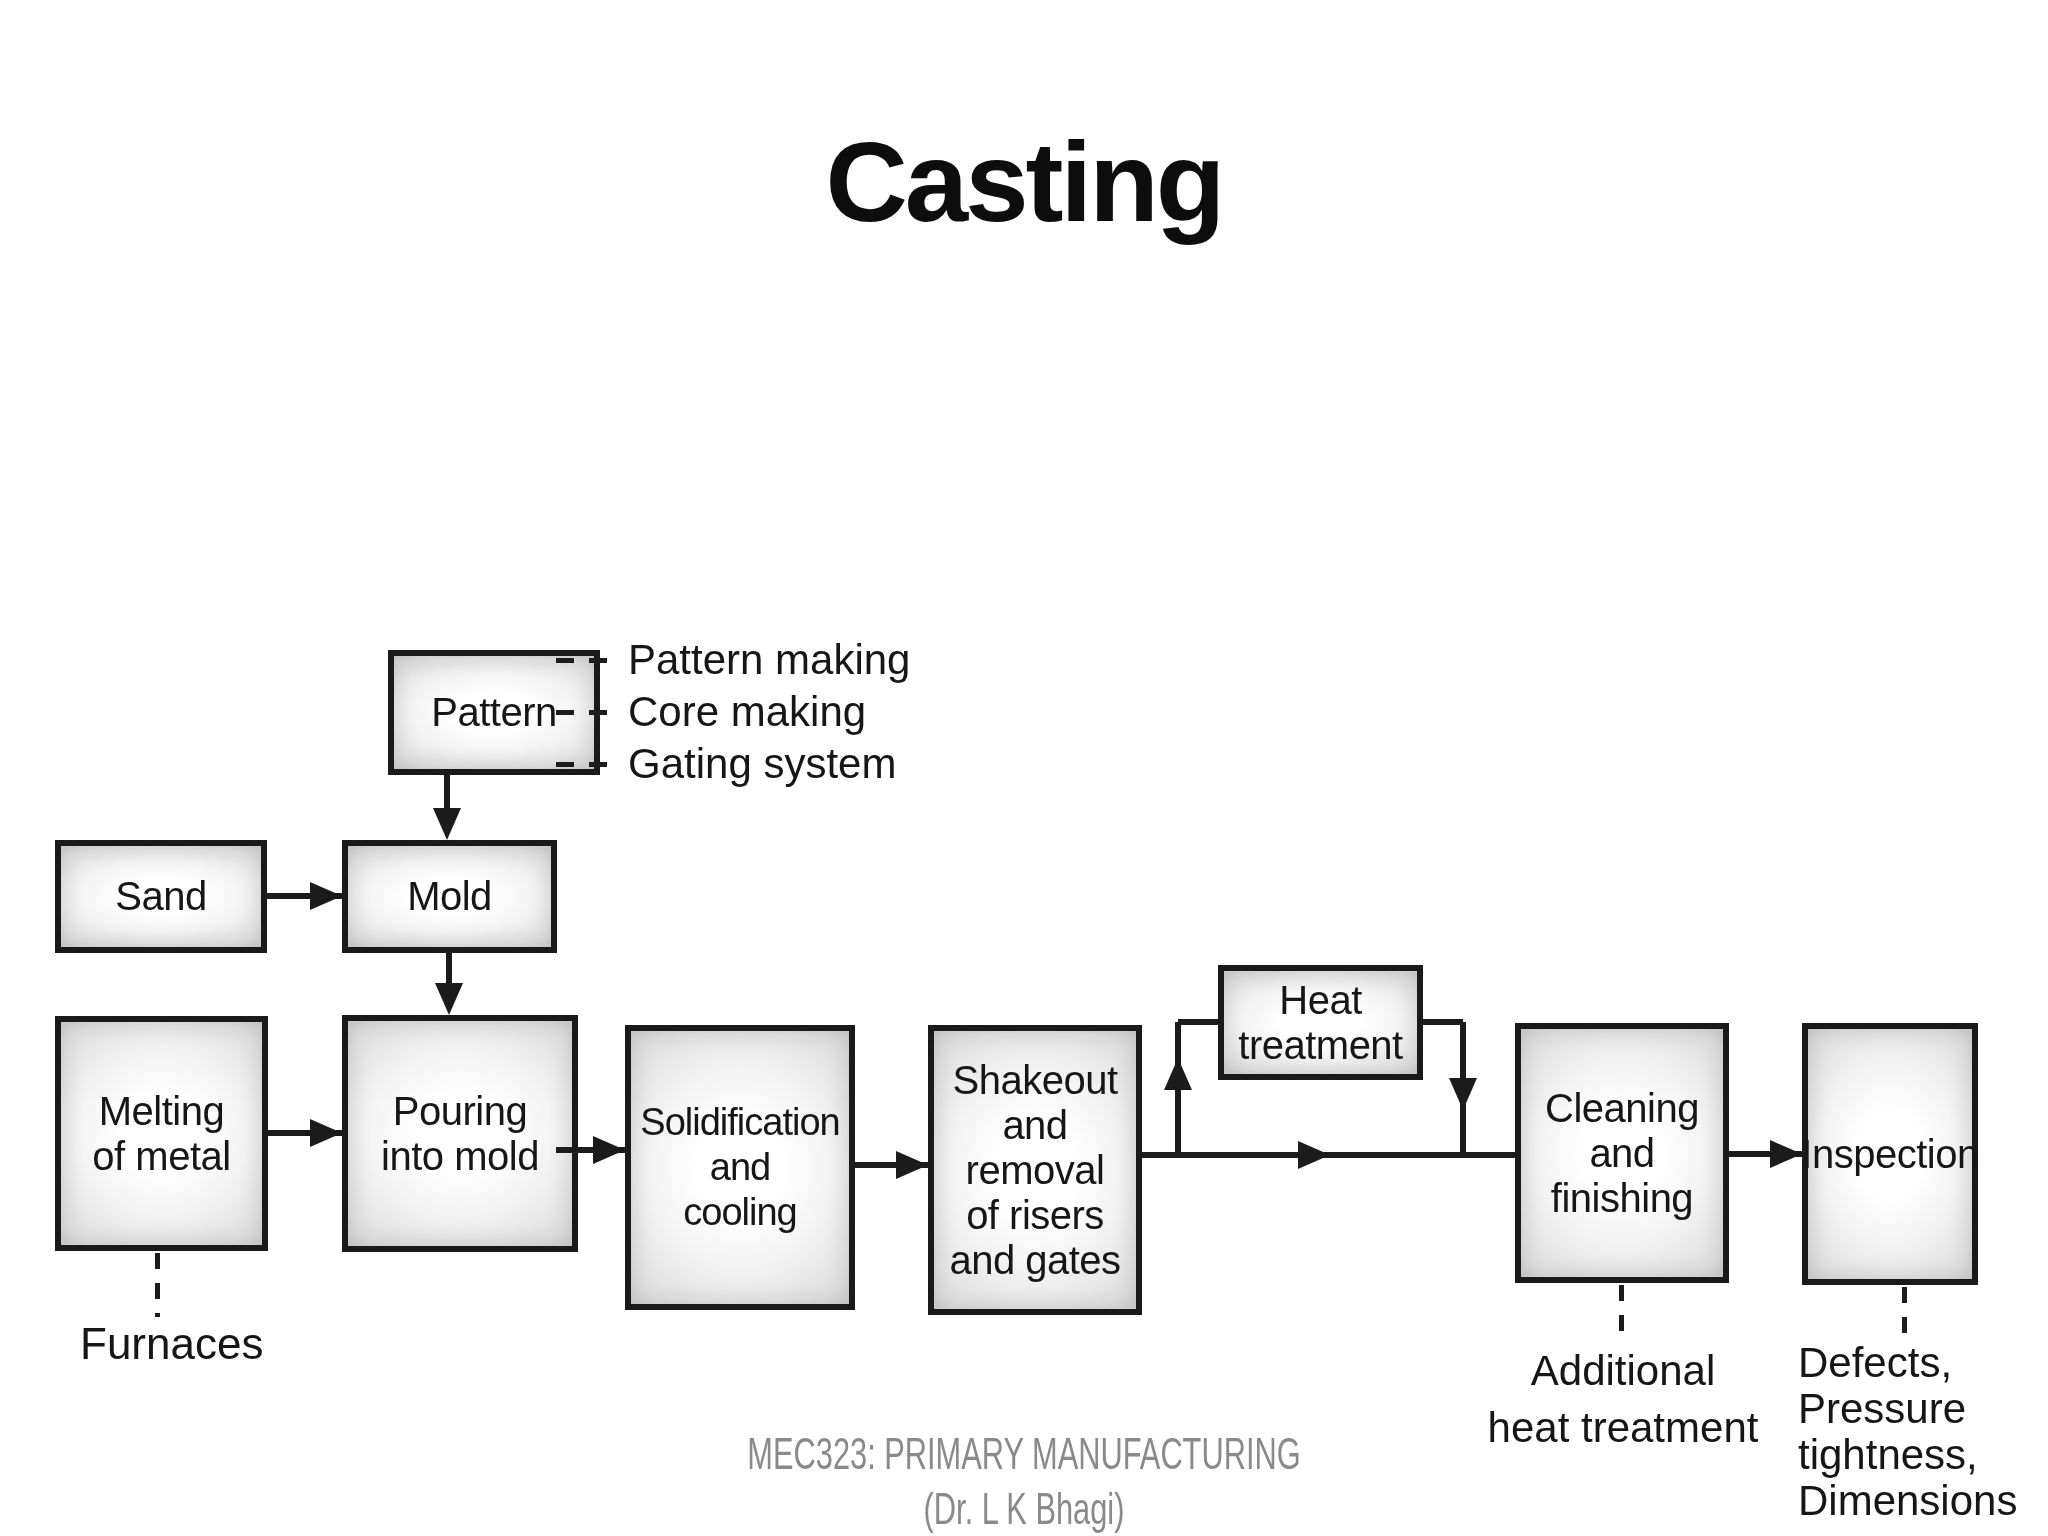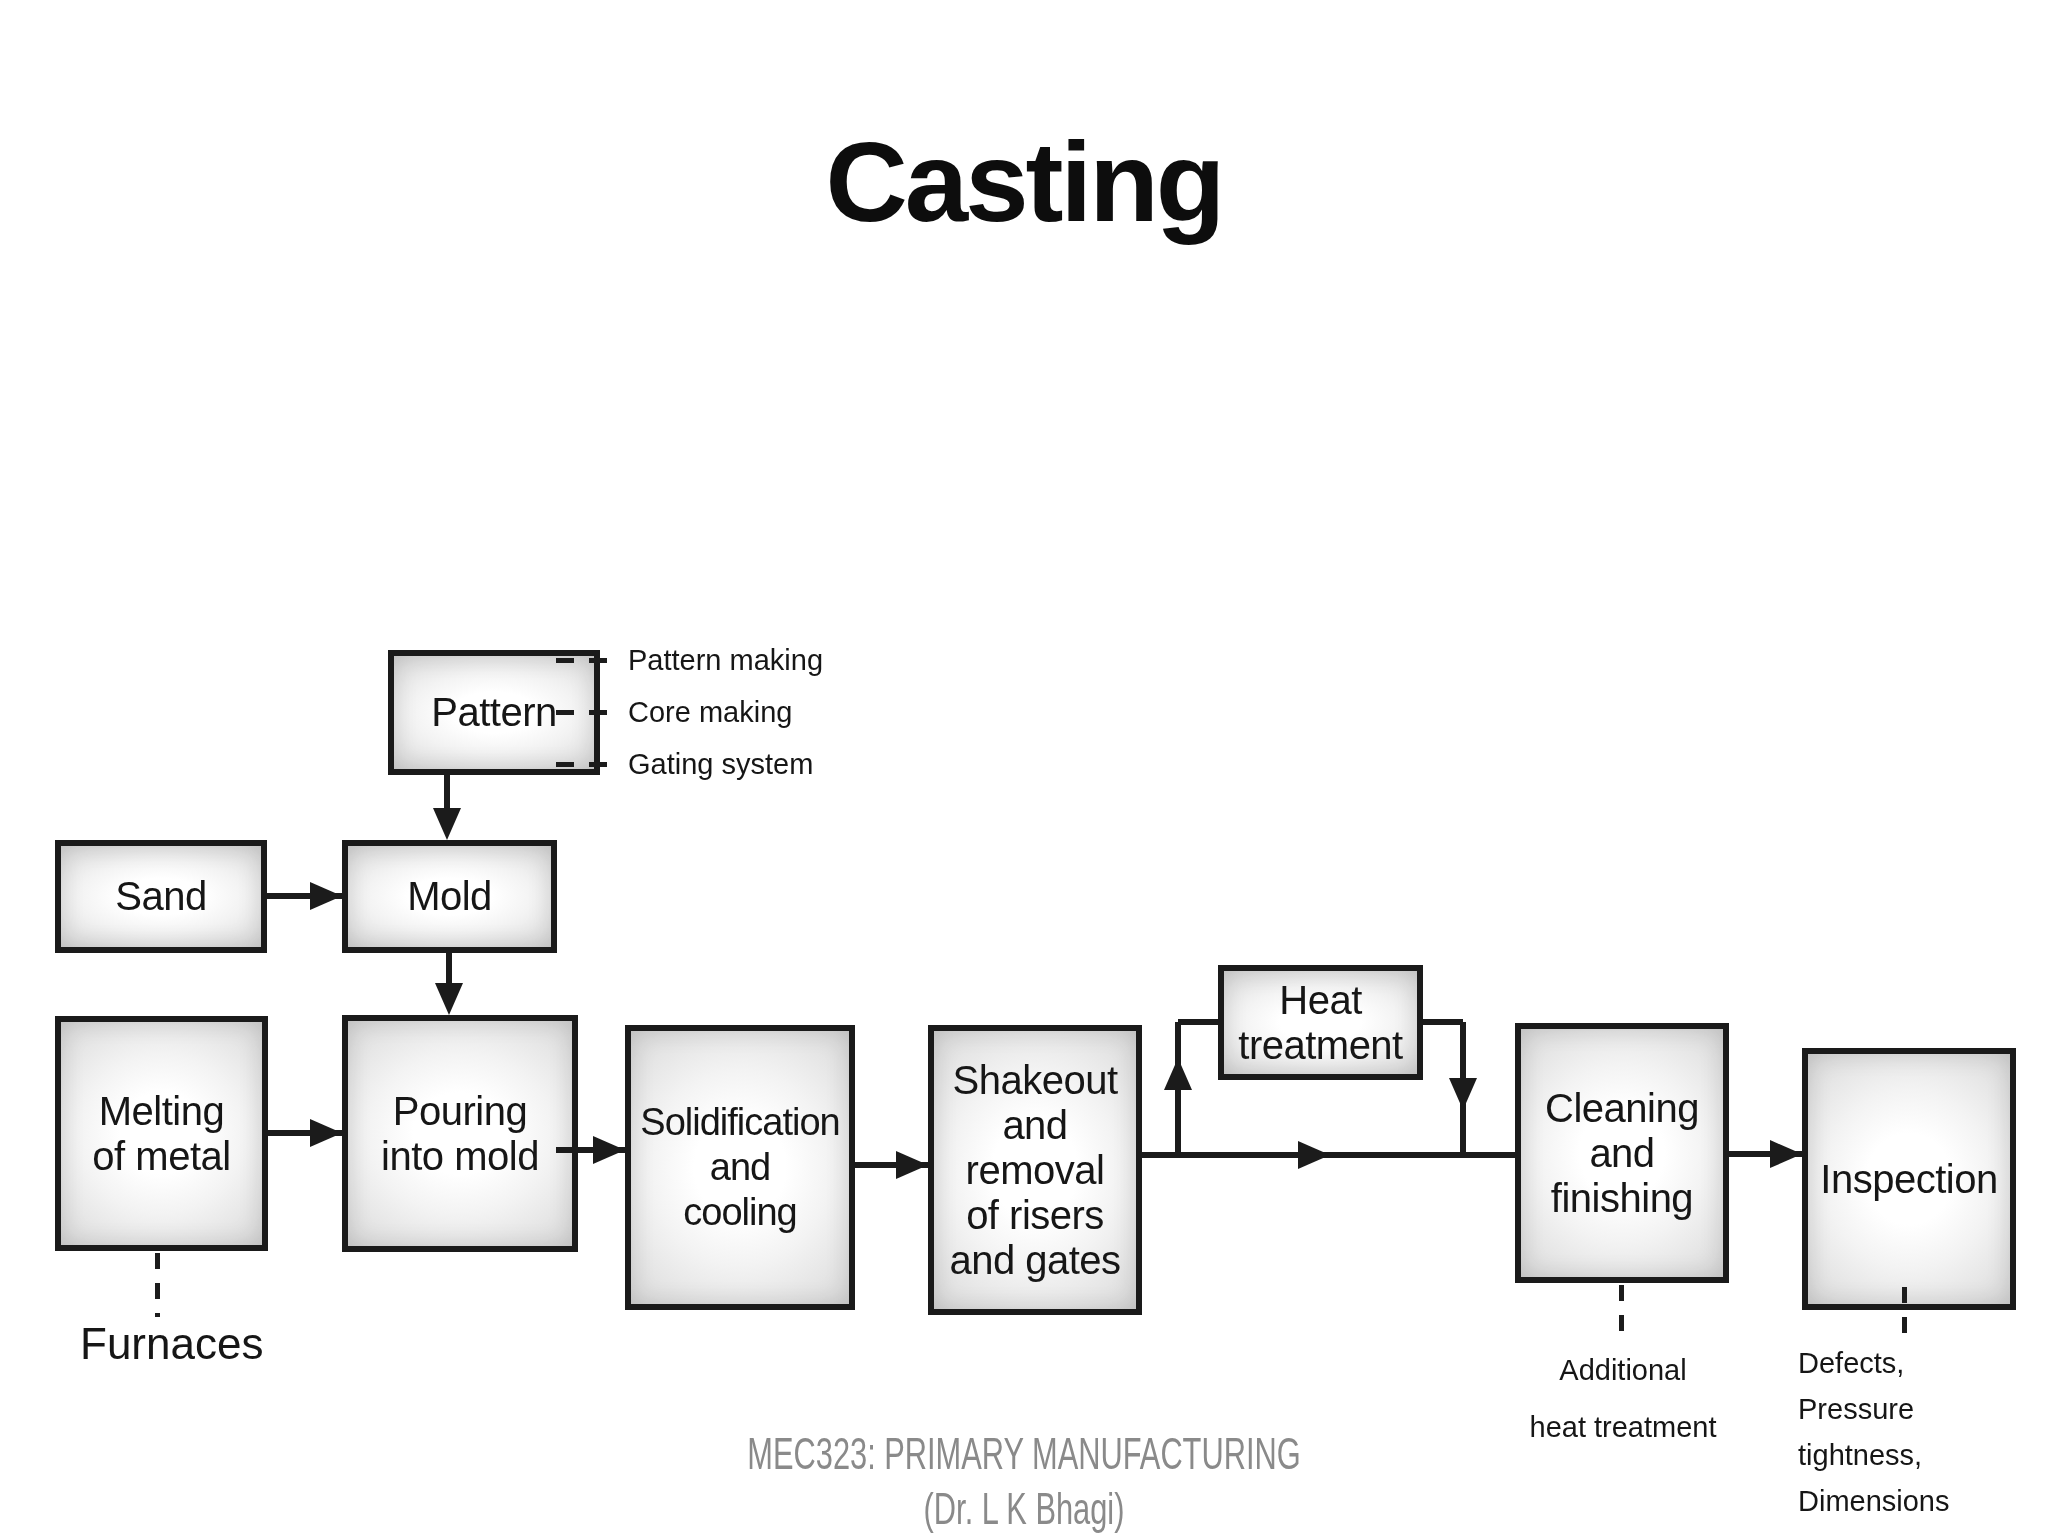--- a/index.html
+++ b/index.html
@@ -22,35 +22,35 @@
   #b-pattern{left:340px;top:650px;width:212px;height:125px;margin-left:48px;}
   #b-sand{left:55px;top:840px;width:212px;height:113px;}
   #b-mold{left:342px;top:840px;width:215px;height:113px;}
   #b-melting{left:55px;top:1016px;width:213px;height:235px;}
   #b-pouring{left:342px;top:1015px;width:236px;height:237px;}
   #b-solid{left:625px;top:1025px;width:230px;height:285px;}
   #b-solid .bline{font-size:38px;letter-spacing:-1px;}
   #b-shakeout{left:928px;top:1025px;width:214px;height:290px;}
   #b-heat{left:1218px;top:965px;width:205px;height:115px;}
   #b-cleaning{left:1515px;top:1023px;width:214px;height:260px;}
-  #b-inspection{left:1802px;top:1048px;width:214px;height:262px;align-items:center;}
+  #b-inspection{left:1802px;top:1023px;width:176px;height:262px;align-items:center;}
 
   
   .hl{position:absolute;height:6px;background:#1b1b1b;}
   .vl{position:absolute;width:6px;background:#1b1b1b;}
   
   .ar{position:absolute;width:0;height:0;border-top:14px solid transparent;border-bottom:14px solid transparent;border-left:32px solid #1b1b1b;}
   .ad{position:absolute;width:0;height:0;border-left:14px solid transparent;border-right:14px solid transparent;border-top:32px solid #1b1b1b;}
   .au{position:absolute;width:0;height:0;border-left:14px solid transparent;border-right:14px solid transparent;border-bottom:32px solid #1b1b1b;}
   
   .hdash{position:absolute;height:5px;background:repeating-linear-gradient(90deg,#1c1c1c 0 18px,transparent 18px 33px);}
   .vdash{position:absolute;width:5px;background:repeating-linear-gradient(180deg,#1c1c1c 0 16px,transparent 16px 30px);}
 
   
-  .note{position:absolute;font-size:29px;line-height:52px;color:#161616;white-space:nowrap;}
+  .note{position:absolute;font-size:42px;line-height:52px;color:#161616;white-space:nowrap;}
   #l-pnotes{left:628px;top:634px;text-align:left;}
   #l-furnaces{left:80px;top:1318px;width:176px;text-align:center;font-size:44px;}
   #l-additional{left:1482px;top:1342px;width:282px;text-align:center;line-height:57px;}
   #l-defects{left:1798px;top:1340px;text-align:left;line-height:46px;}
 
   .footer{
     position:absolute;left:0;top:1426px;width:100%;text-align:center;
     font-size:44px;line-height:55px;color:#8a8a8a;
     transform:scaleX(0.70);transform-origin:50% 50%;white-space:nowrap;
   }

